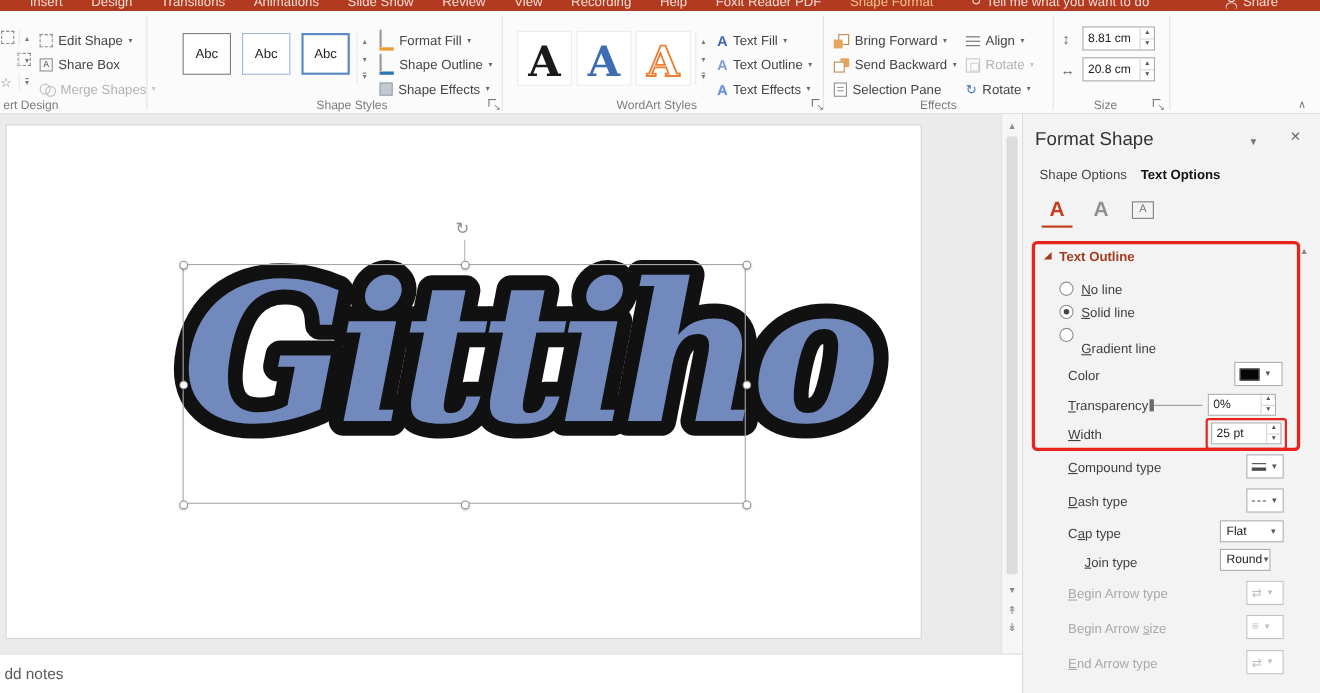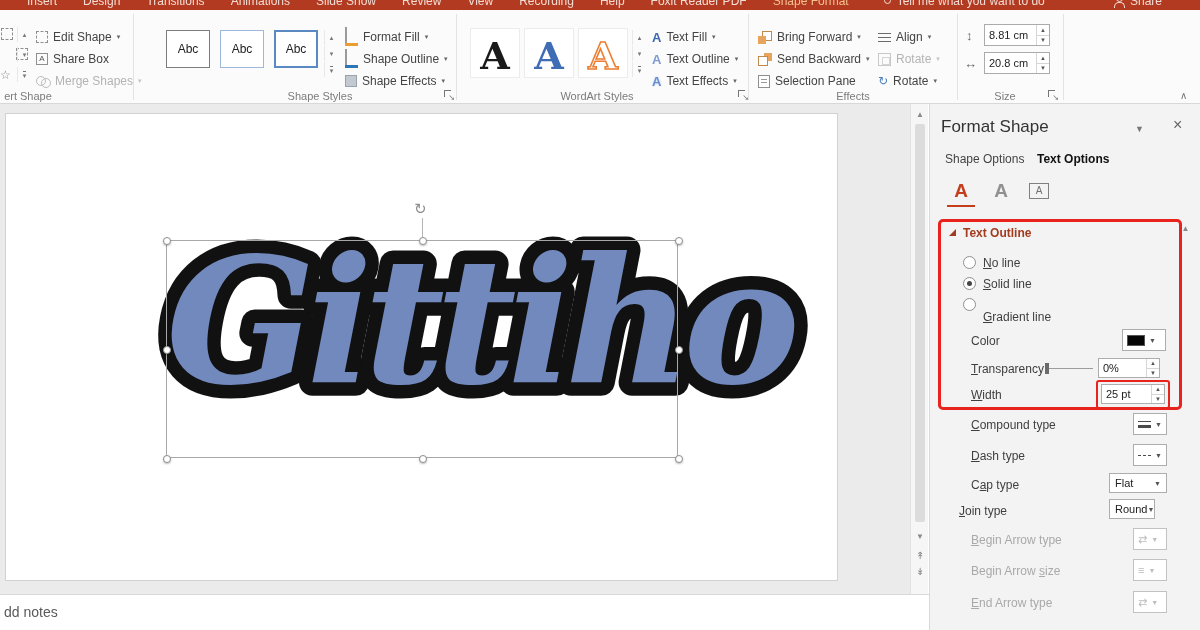--- a/index.html
+++ b/index.html
@@ -170,21 +170,21 @@
   </div>
   <div class="rbtn" style="left:36px;top:39px">
     <span class="ic tb-ic">A</span>
     <span>Share Box</span>
   </div>
   <div class="rbtn disabled" style="left:36px;top:61px">
     <span class="ic merge-ic"></span>
     <span>Merge Shapes</span>
     <span class="chev">▾</span>
   </div>
-  <div class="glabel" style="left:0;width:56px">ert Shape</div>
+  <div class="glabel" style="left:0;width:56px">ert Design</div>
 
   
   <div class="gallery-cell" style="left:166px;top:20px;border:1px solid #7d7d7d">Abc</div>
   <div class="gallery-cell" style="left:220px;top:20px;border:1px solid #9db7dd">Abc</div>
   <div class="gallery-cell" style="left:274px;top:20px;border:2px solid #5b8ac2">Abc</div>
   <div class="garr" style="left:324px;top:20px">▴</div>
   <div class="garr" style="left:324px;top:36px">▾</div>
   <div class="garr" style="left:324px;top:52px">
       <span class="morebar">▾</span>
     </div>
@@ -404,21 +404,21 @@
     <span class="dashline-ic"></span>
     <span class="dd">▼</span>
   </div>
 
   <span class="plabel" style="left:41px;top:374px">C<u>a</u>p type</span>
   <div class="combo" style="left:179px;top:369px;width:58px">
     <span>Flat</span>
     <span class="dd">▼</span>
   </div>
 
-  <span class="plabel" style="left:29px;top:400px"><u>J</u>oin type</span>
+  <span class="plabel" style="left:56px;top:400px"><u>J</u>oin type</span>
   <div class="combo" style="left:179px;top:395px;width:46px">
     <span>Round</span>
     <span class="dd">▼</span>
   </div>
 
   <span class="plabel disabled" style="left:41px;top:429px"><u>B</u>egin Arrow type</span>
   <div class="ddbtn disabled" style="left:203px;top:424px;width:34px">
     <span class="grayglyph">⇄</span>
     <span class="dd">▼</span>
   </div>

